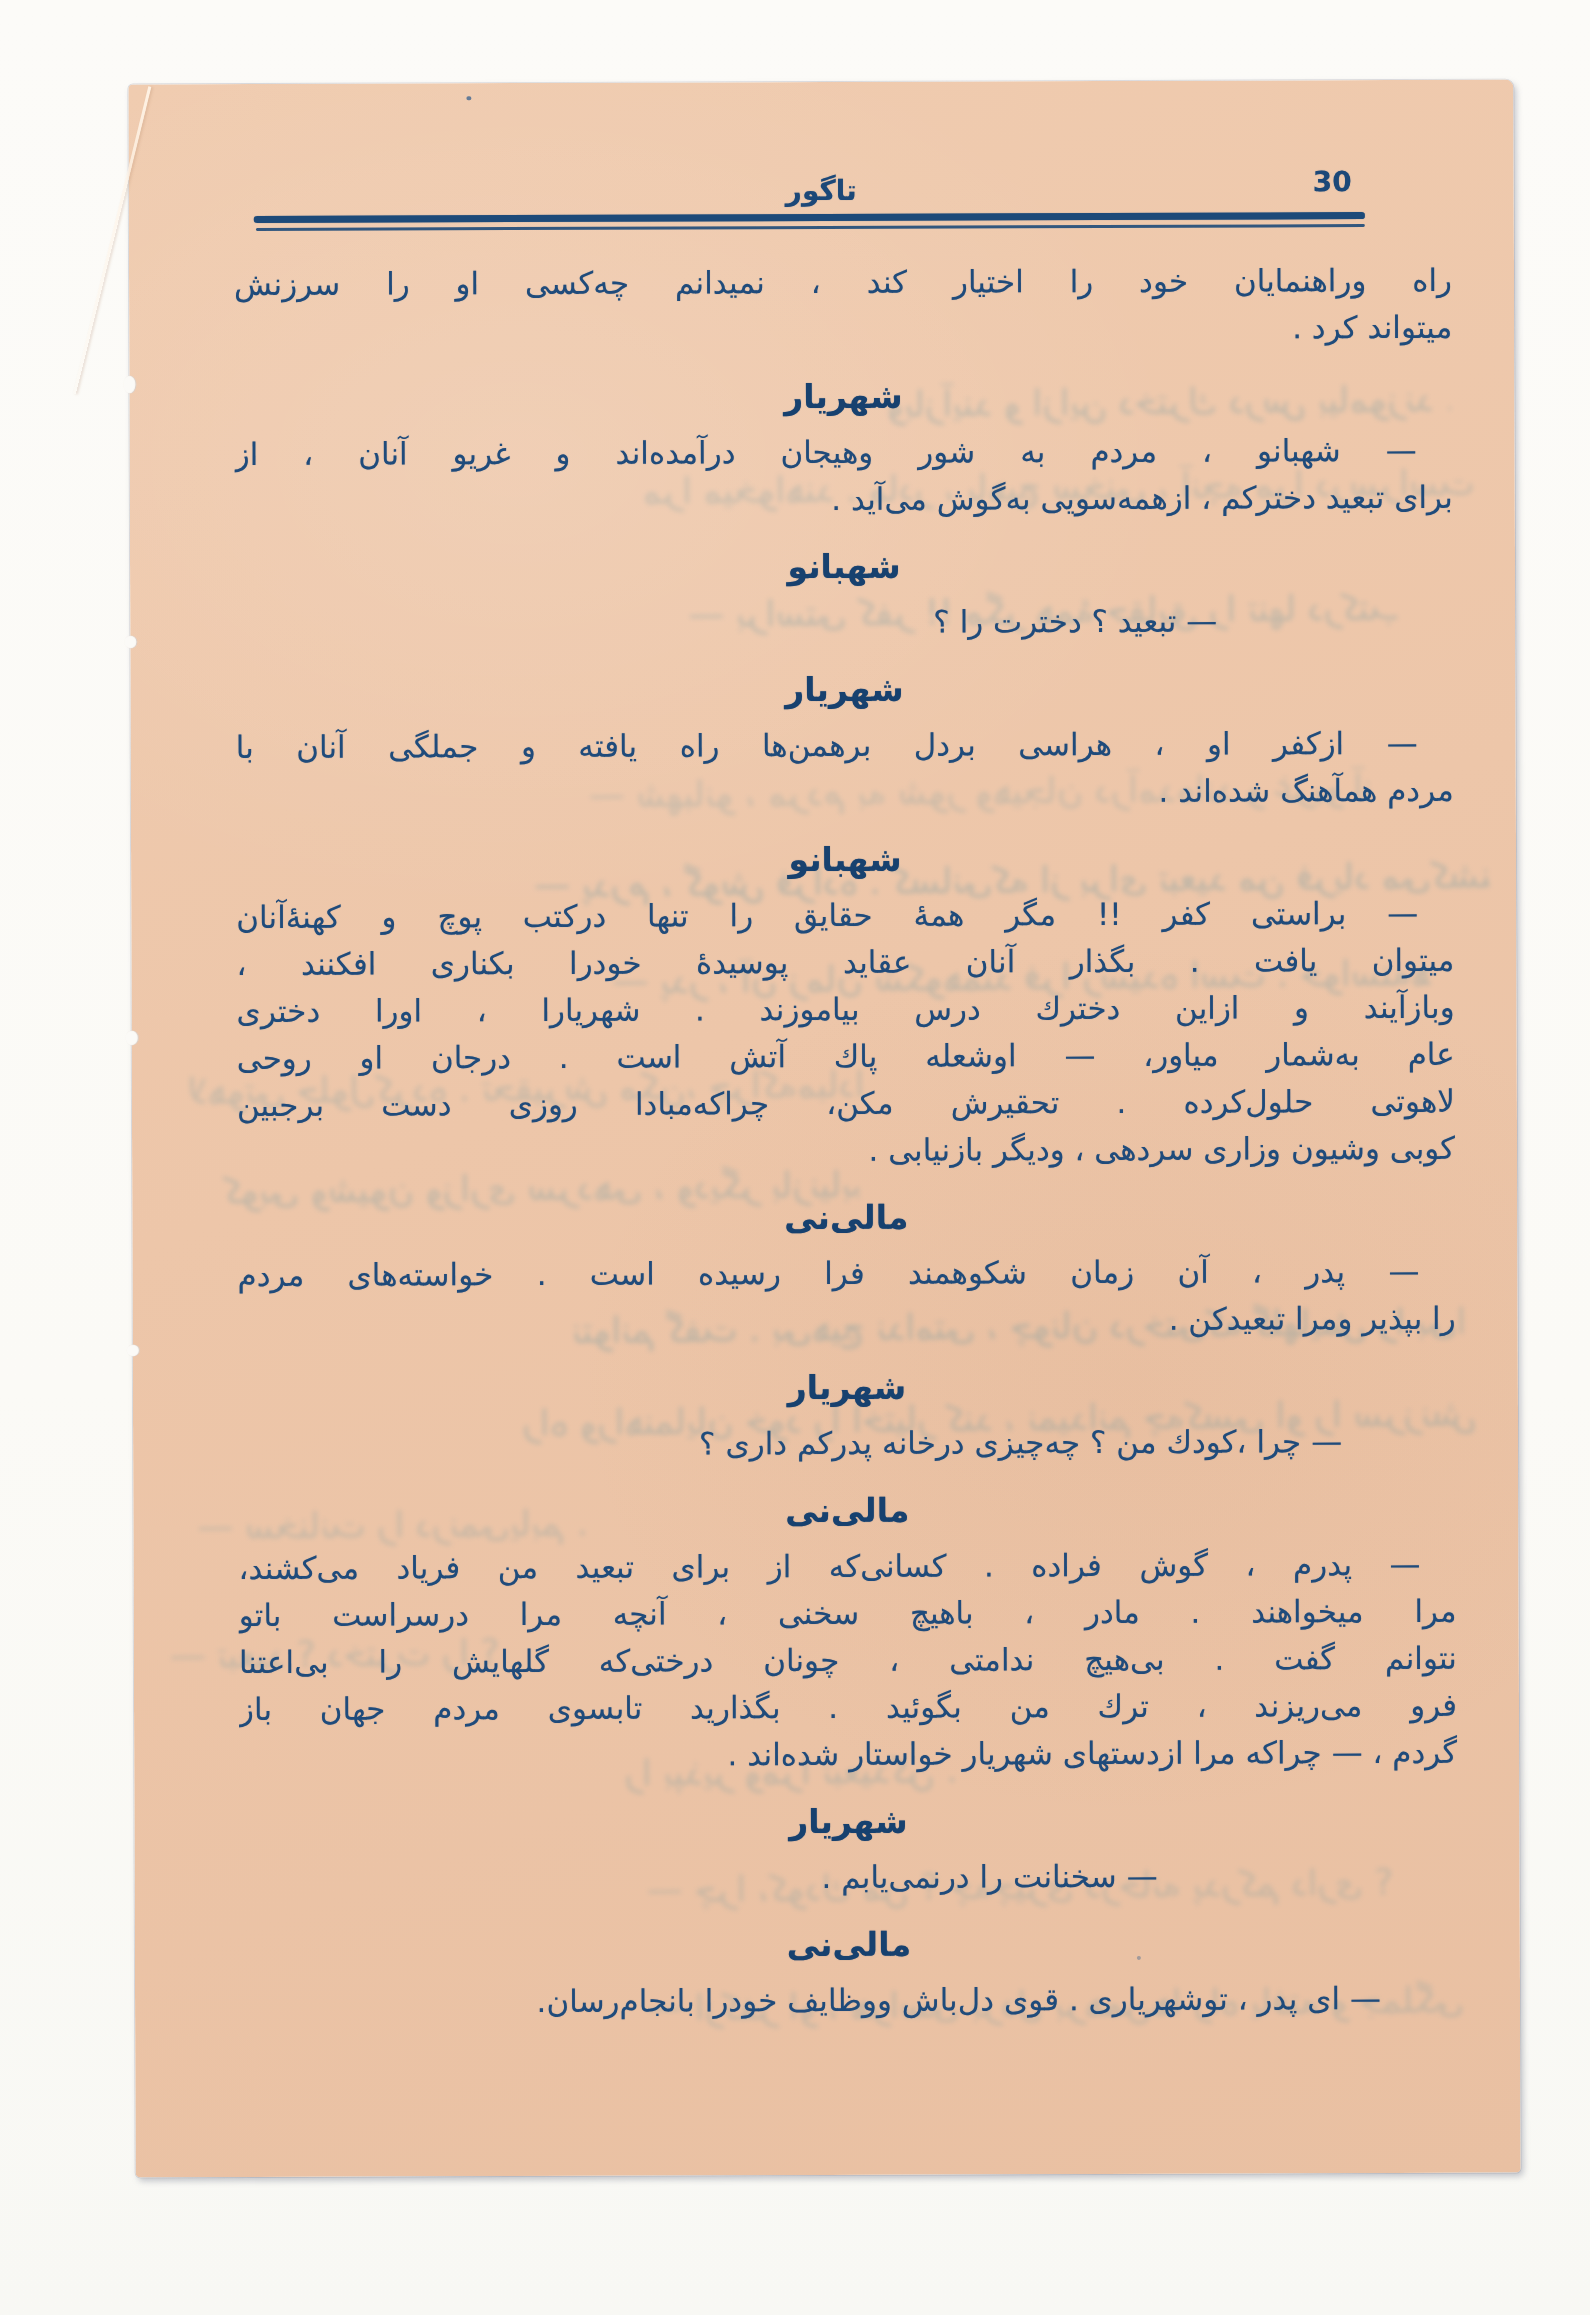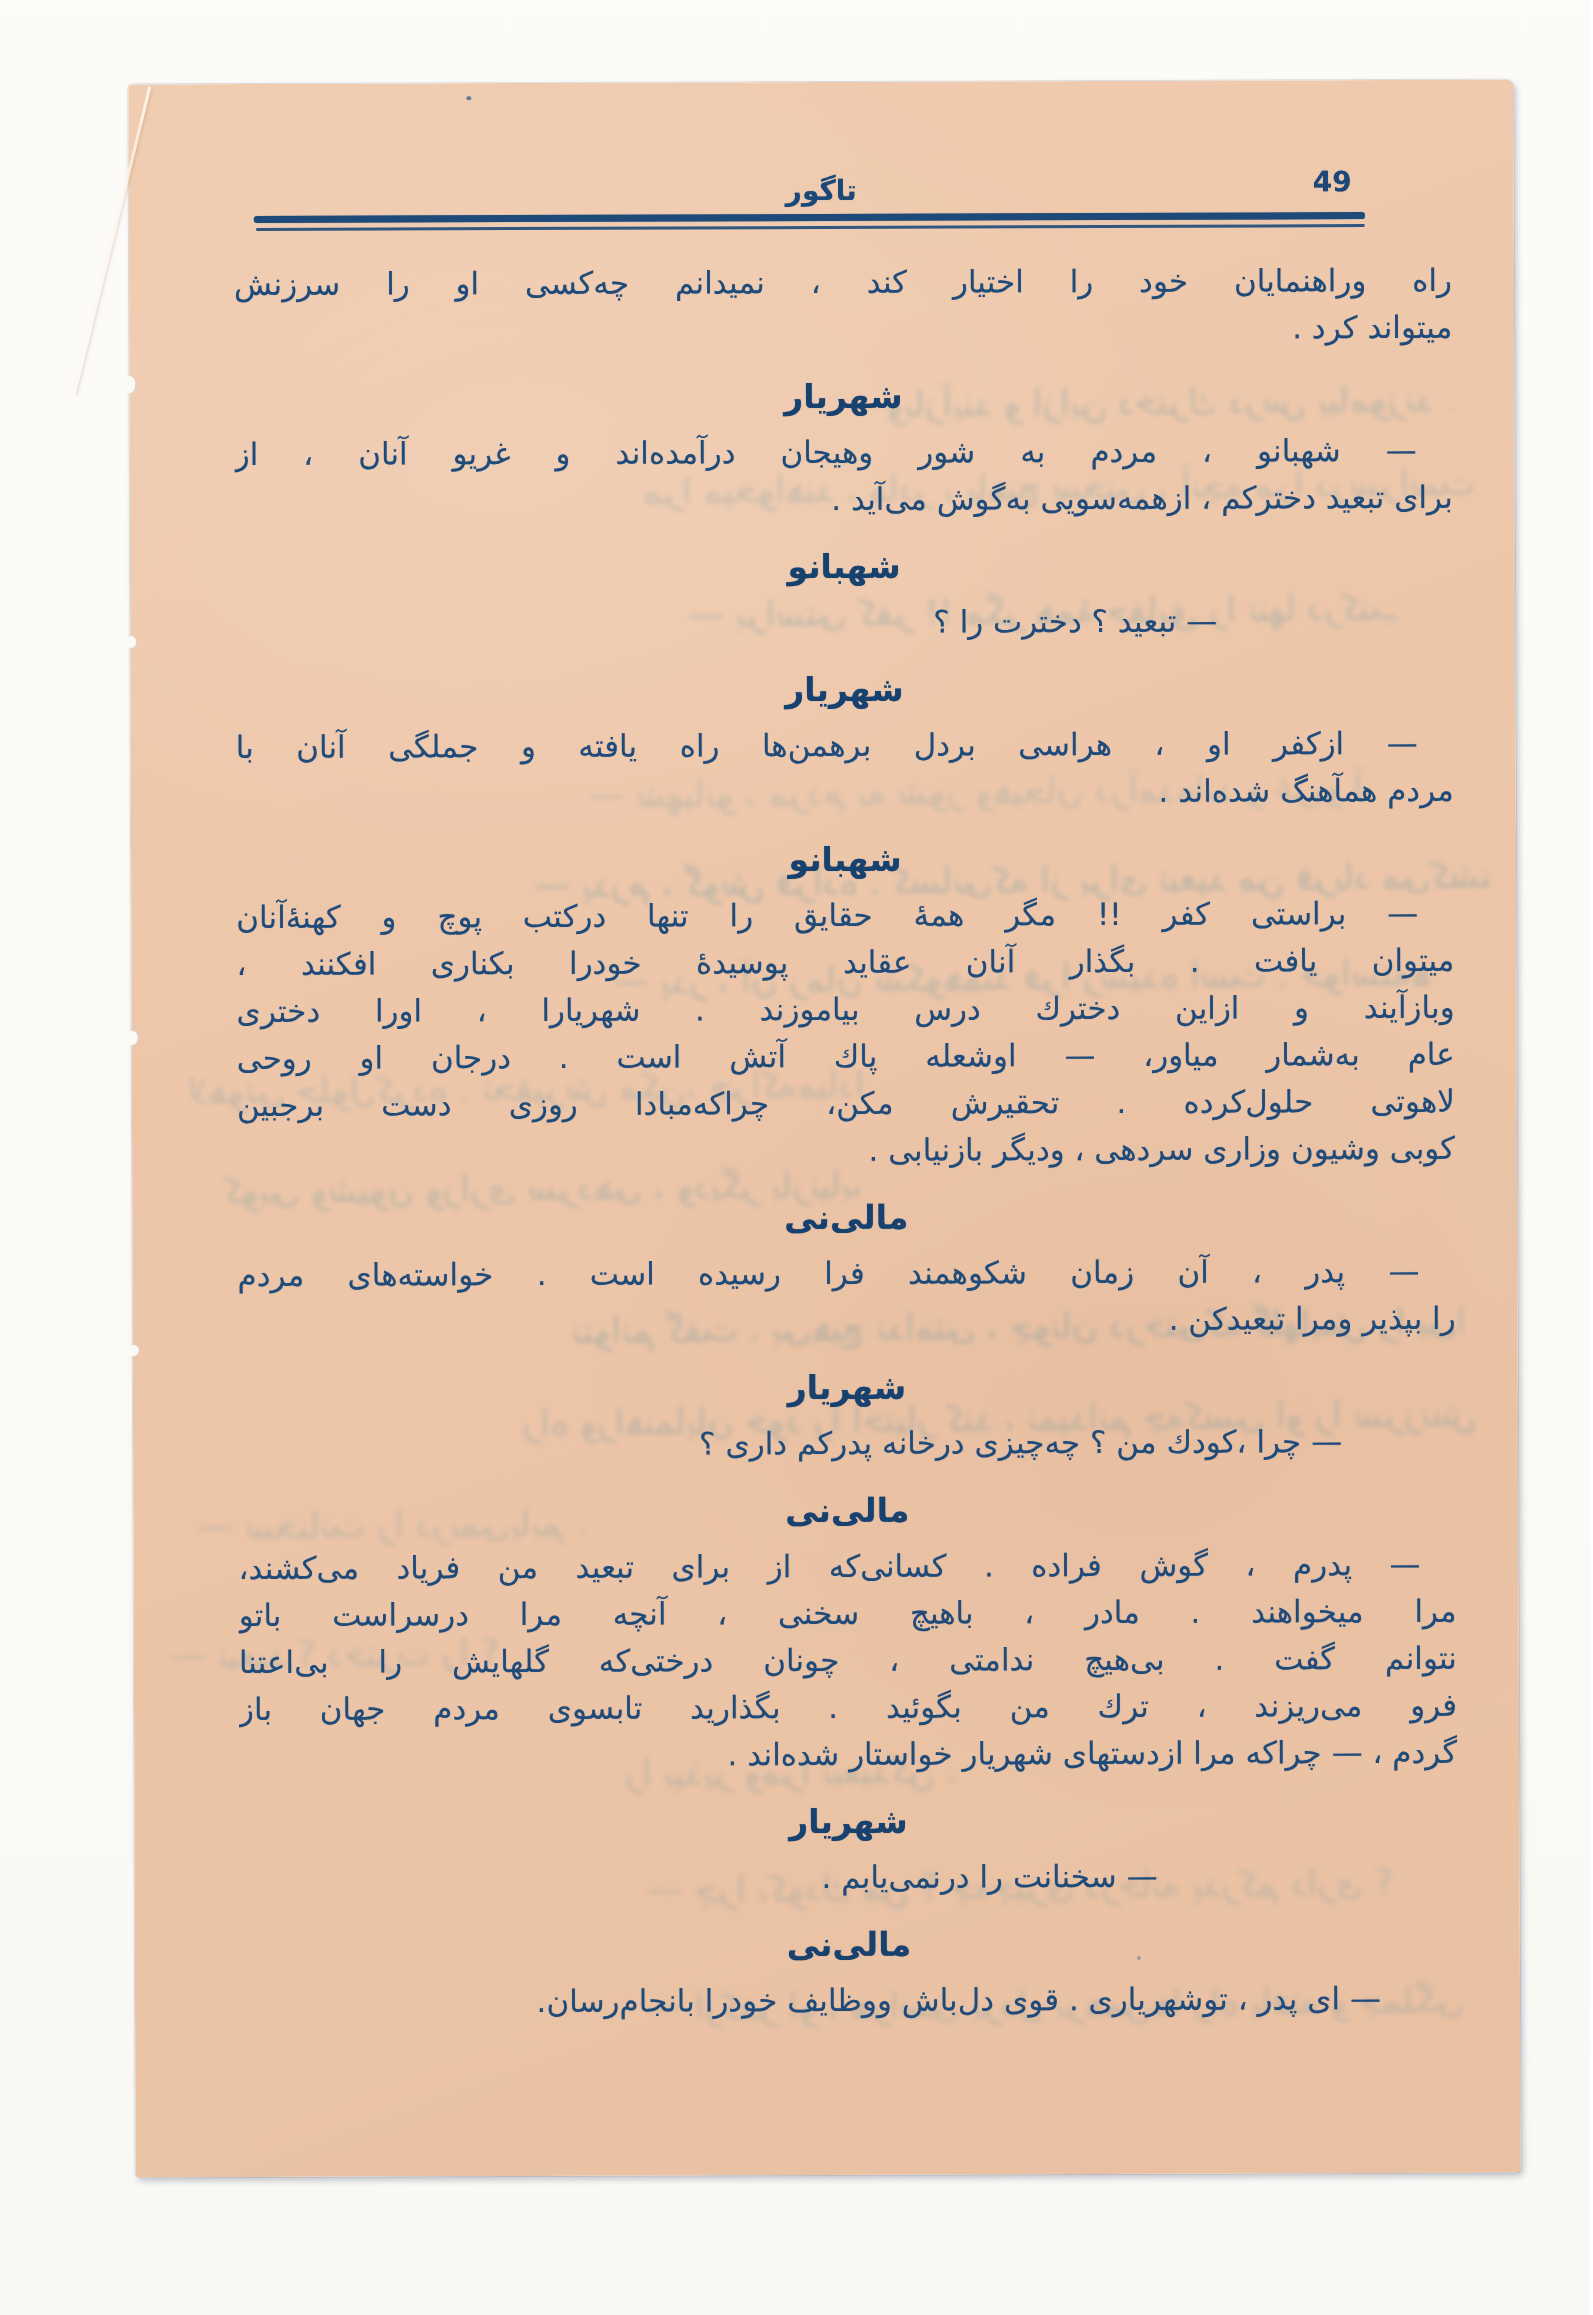--- a/index.html
+++ b/index.html
@@ -113,21 +113,21 @@
     <div class="ghost" style="top:1084px;left:91px;width:636px;opacity:.30">کوبی وشیون وزاری سردهی ، ودیگر بازنیابی .</div>
     <div class="ghost" style="top:1224px;right:55px;width:891px;opacity:.33">نتوانم گفت . بی‌هیچ ندامتی ، چونان درختی‌که گلهایش را بی‌اعتنا</div>
     <div class="ghost" style="top:1316px;right:32px;width:964px;opacity:.30">راه وراهنمایان خود را اختیار کند ، نمیدانم چه‌کسی او را سرزنش</div>
     <div class="ghost" style="top:1420px;left:64px;width:564px;opacity:.26">— سخنانت را درنمی‌یابم .</div>
     <div class="ghost" style="top:1549px;left:36px;width:509px;opacity:.26">— تبعید ؟ دخترت را ؟</div>
     <div class="ghost" style="top:1667px;right:95px;width:800px;opacity:.28">را بپذیر ومرا تبعیدکن .</div>
     <div class="ghost" style="top:1784px;right:127px;width:746px;opacity:.26">— چرا ،کودك من ؟ چه‌چیزی درخانه پدرکم داری ؟</div>
     <div class="ghost" style="top:1902px;right:55px;width:818px;opacity:.26">— ازکفر او ، هراسی بردل برهمن‌ها راه یافته و جملگی آنان با</div>
 
     <div class="running-title">تاگور</div>
-    <div class="page-number">49</div>
+    <div class="page-number">30</div>
     <div class="rule-thick"></div>
     <div class="rule-thin"></div>
 
     <div class="text-block">
 
       <div class="line full">راه وراهنمایان خود را اختیار کند ، نمیدانم چه‌کسی او را سرزنش</div>
       <div class="line">میتواند کرد .</div>
 
       <div class="speaker">شهریار</div>
       <div class="line full ind-s">— شهبانو ، مردم به شور وهیجان درآمده‌اند و غریو آنان ، از</div>

